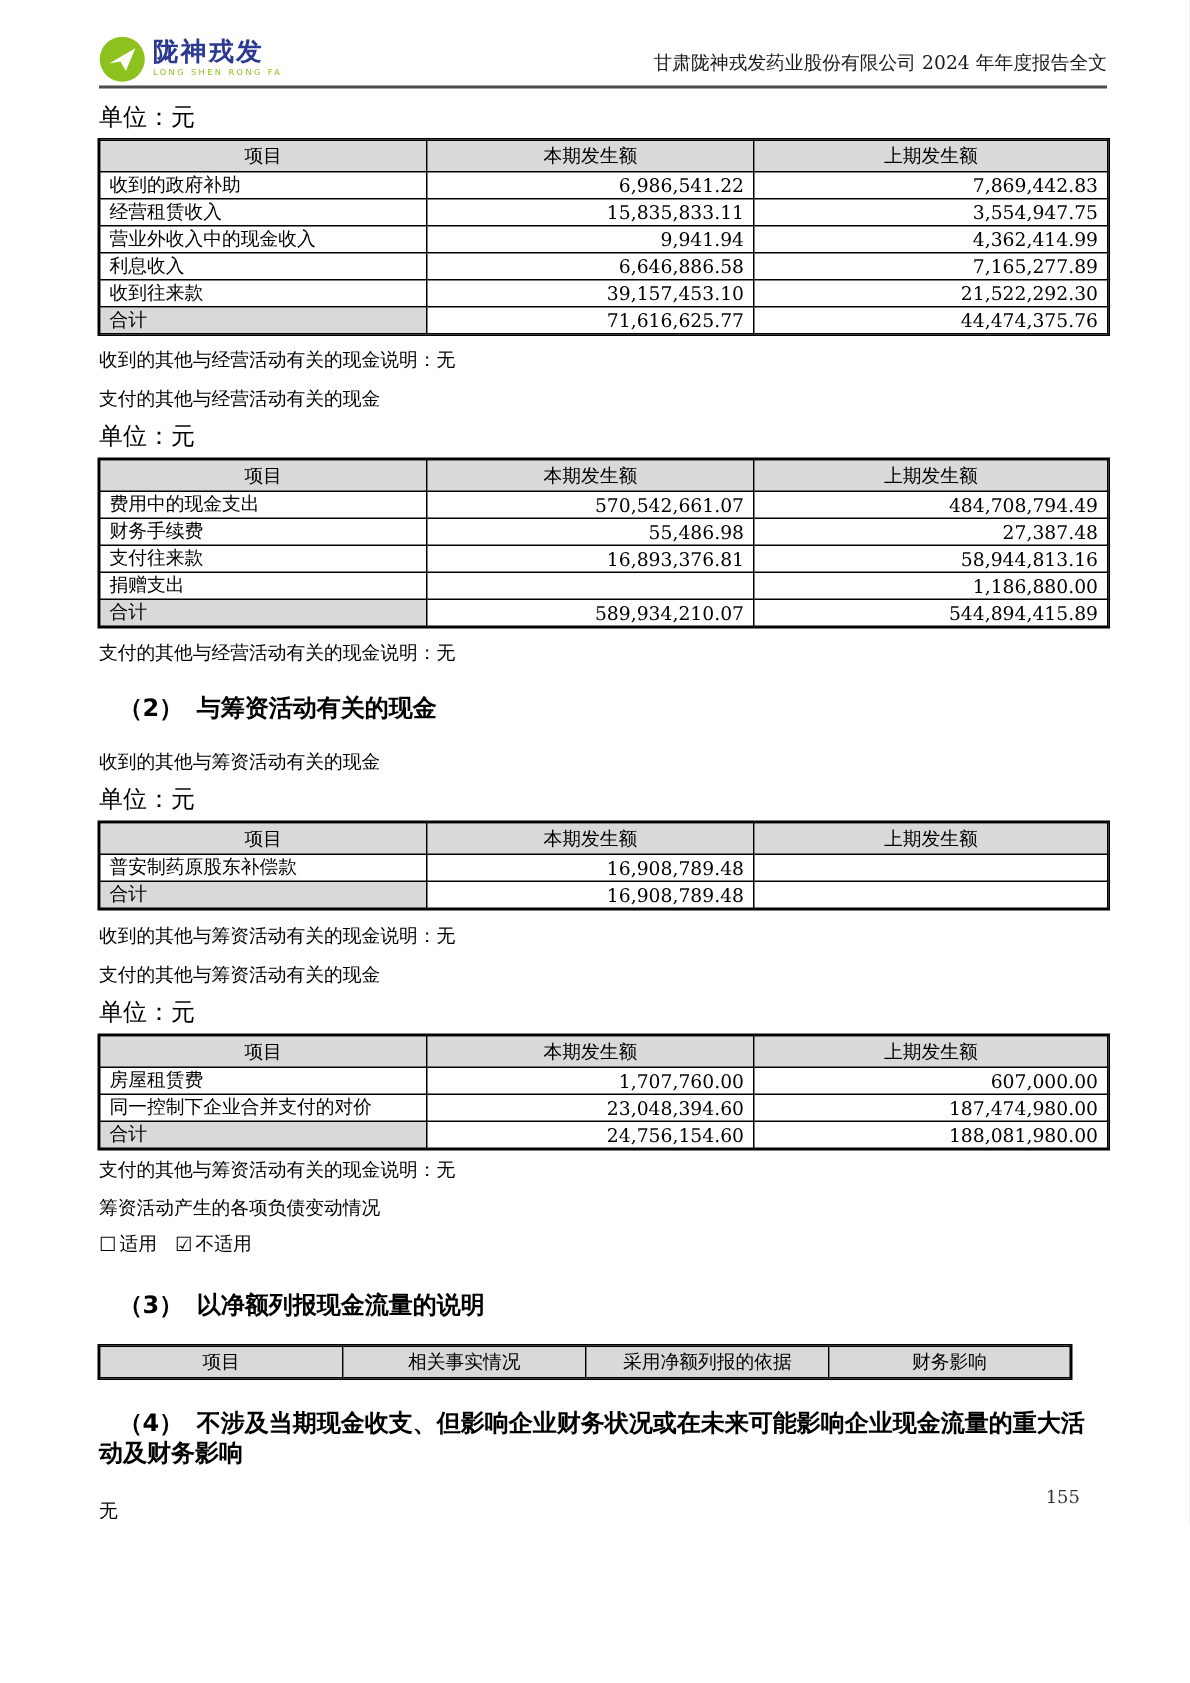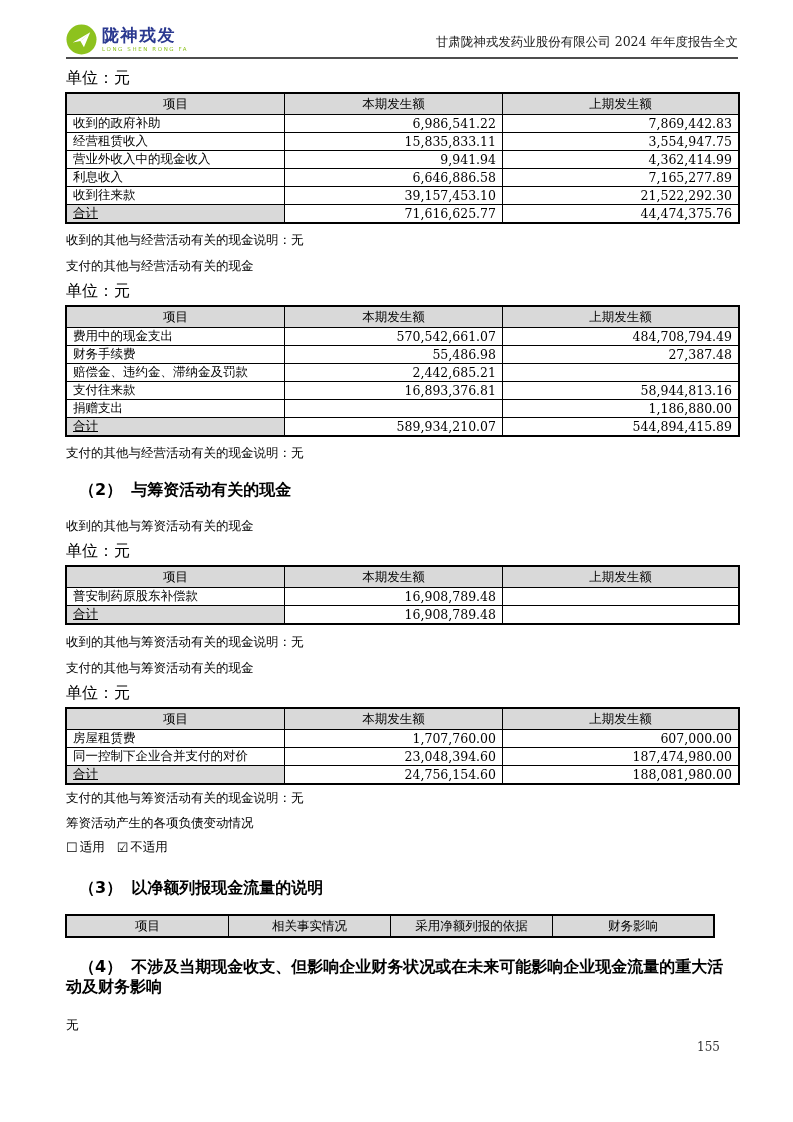--- a/index.html
+++ b/index.html
@@ -53,28 +53,28 @@
   .mt-h4    { margin-top:20px; }
   .mt-none  { margin-top:20px; }
 
   
   table { border-collapse:collapse; table-layout:fixed; width:672px; font-size:12.5px; }
   table.narrow { width:647px; }
   th, td { border:1px solid #000; height:18px; padding:0 6px; font-weight:normal; overflow:hidden; white-space:nowrap; }
   th { background:#d9d9d9; text-align:center; height:21px; }
   td.item { text-align:left; }
   td.num  { text-align:right; }
-  tr.total td.item { background:#d9d9d9;text-decoration:underline; }
+  tr.total td.item { background:#d9d9d9; }
   table { outline:1px solid #000; }
 
   .checkbox-line { display:flex; align-items:center; gap:2px; font-size:12.5px; }
   .checkbox-line .gap { width:8px; }
   .cb { font-size:13px; }
 
-  .page-number { position:absolute; top:1040px; right:73px; font-size:12px; color:#333; }
+  .page-number { position:absolute; top:991px; right:73px; font-size:12px; color:#333; }
 </style>
 </head>
 <body>
 
 <div class="page">
   <div class="content">
 
     <div class="page-header">
       <div class="logo">
         <svg class="logo-icon" viewBox="0 0 32 32">
@@ -160,25 +160,20 @@
           <td class="item">费用中的现金支出</td>
           <td class="num">570,542,661.07</td>
           <td class="num">484,708,794.49</td>
         </tr>
         <tr>
           <td class="item">财务手续费</td>
           <td class="num">55,486.98</td>
           <td class="num">27,387.48</td>
         </tr>
         <tr>
-          <td class="item">赔偿金、违约金、滞纳金及罚款</td>
-          <td class="num">2,442,685.21</td>
-          <td class="num"></td>
-        </tr>
-        <tr>
           <td class="item">支付往来款</td>
           <td class="num">16,893,376.81</td>
           <td class="num">58,944,813.16</td>
         </tr>
         <tr>
           <td class="item">捐赠支出</td>
           <td class="num"></td>
           <td class="num">1,186,880.00</td>
         </tr>
         <tr class="total">

